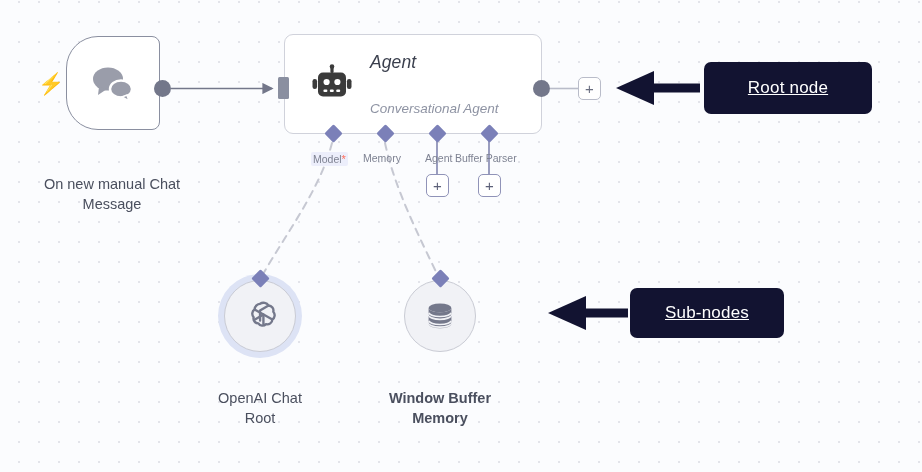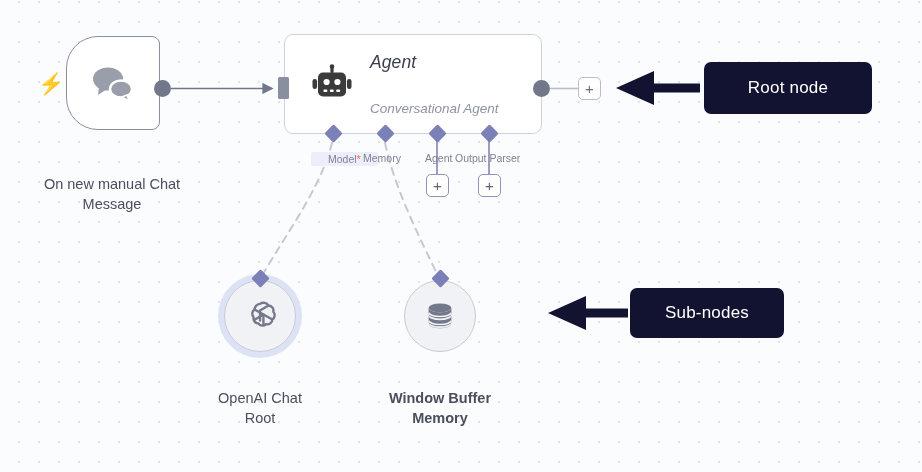--- a/index.html
+++ b/index.html
@@ -132,21 +132,21 @@
   
   .conn-label {
     position: absolute;
     font-size: 10.5px;
     color: #7e8292;
     white-space: nowrap;
     line-height: 12px;
   }
   .conn-label.hl {
     background: #eceefb;
-    padding: 1px 17px;
+    padding: 1px 2px;
     border-radius: 2px;
   }
   .req-star { color: #ff6d5a; font-size: 11px; }
 
   
   .subnode {
     position: absolute;
     width: 72px; height: 72px;
     border-radius: 50%;
     background: #f1f2f6;
@@ -174,20 +174,21 @@
   .callout {
     position: absolute;
     background: #121331;
     color: #ffffff;
     border-radius: 7px;
     display: flex;
     align-items: center;
     justify-content: center;
     font-size: 17px;
     letter-spacing: .2px;
+    text-decoration: underline;
   }
   .callout.root-node { left: 704px; top: 62px; width: 168px; height: 52px; }
   .callout.sub-nodes { left: 630px; top: 288px; width: 154px; height: 50px; }
 </style>
 </head>
 <body>
 
 <div id="canvas">
 
   <svg id="edges" viewBox="0 0 922 472">
@@ -256,21 +257,21 @@
   <div class="plus-btn root">+</div>
 
   <div class="diamond" style="left:327px; top:127px;"></div>
   <div class="diamond" style="left:379px; top:127px;"></div>
   <div class="diamond" style="left:431px; top:127px;"></div>
   <div class="diamond" style="left:483px; top:127px;"></div>
 
   <div class="conn-label hl" style="left:311px; top:152px;"><span>Model</span><span class="req-star">*</span></div>
   <div class="conn-label" style="left:363px; top:152px;">Memory</div>
   <div class="conn-label" style="left:425px; top:152px;">Agent</div>
-  <div class="conn-label" style="left:455px; top:152px;">Output Parser</div>
+  <div class="conn-label" style="left:455px; top:152px;">Buffer Parser</div>
 
   <div class="plus-btn" style="left:426px; top:174px;">+</div>
   <div class="plus-btn" style="left:478px; top:174px;">+</div>
 
   <div class="subnode halo" style="left:224px; top:280px;">
     <svg class="sub-icon" viewBox="0 0 40 40">
       <g fill="none" stroke="#74788b" stroke-width="2.5" stroke-linejoin="round" stroke-linecap="round">
         <path d="M20 7.2 C23 5.2 27.2 6 29 9 C32.4 9.1 34.8 12.2 34 15.5 C36.2 17.9 35.8 21.9 33 23.6
                  C32.9 27.1 29.6 29.5 26.3 28.6 C24 31 20 30.6 18.3 27.8 C14.9 27.7 12.5 24.6 13.3 21.3
                  C11.1 18.9 11.5 14.9 14.3 13.2 C14.4 9.7 17.7 7.3 20 7.2 Z"></path>

